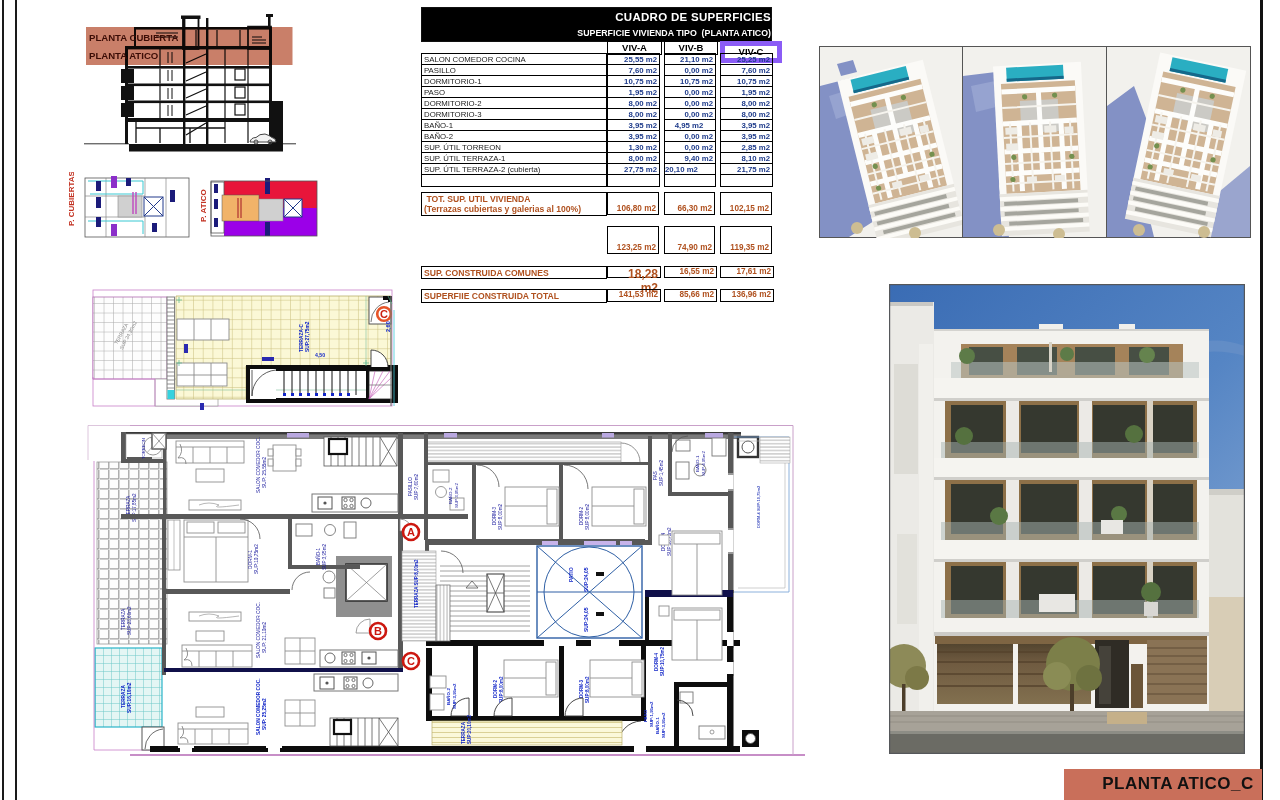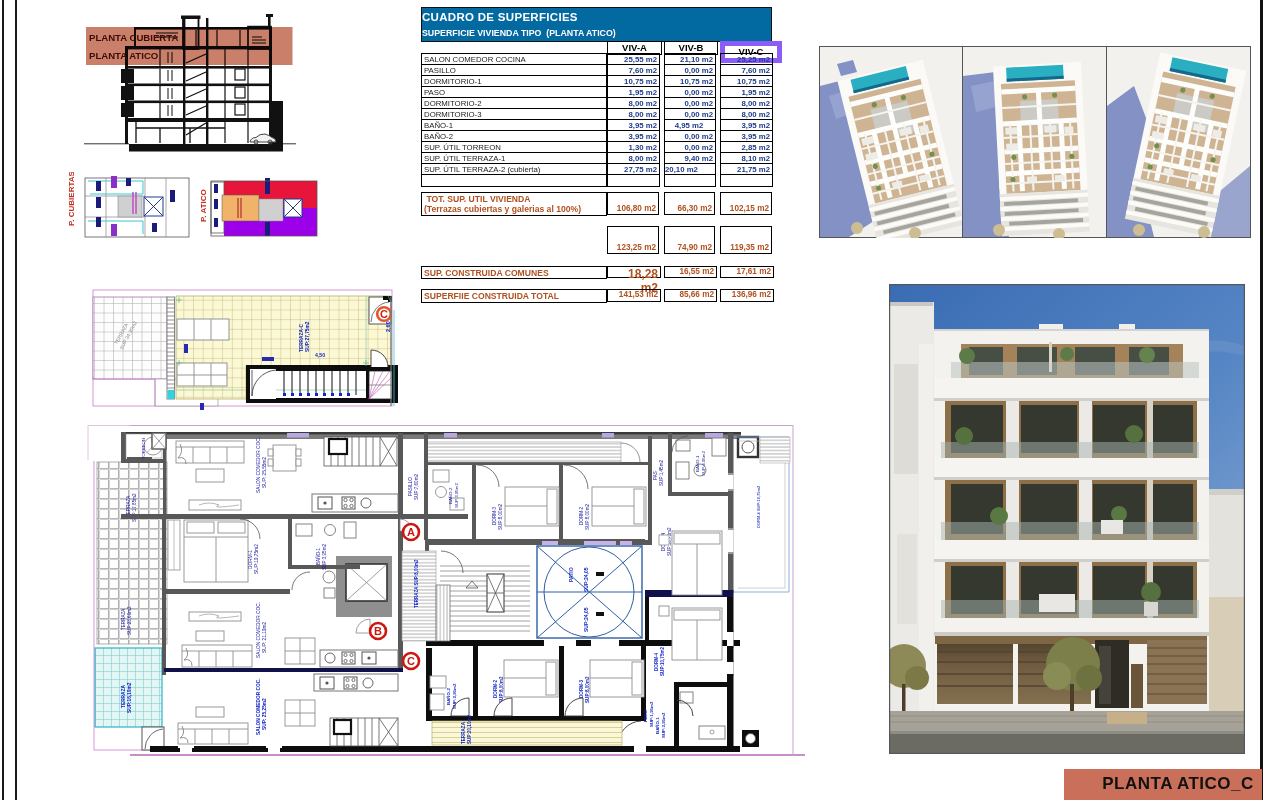--- a/index.html
+++ b/index.html
@@ -140,21 +140,21 @@
       <rect x="265" y="222" width="5" height="14"></rect>
 </g>
 
 <path d="M238 198 v20 M241 198 v20" stroke="#b03030" stroke-width="1.2" fill="none"></path>
 
 <rect x="211" y="181" width="106" height="55" fill="none" stroke="#555" stroke-width="0.8"></rect>
 </svg>
 
 <div class="abs" style="left:421px;top:7px;width:352px;height:296px;font-family:'Liberation Sans',sans-serif">
 
-<div class="abs" style="left:0;top:0;width:349px;height:33px;background:#0369a1;border:1px solid #111;color:#fff;text-align:left">
+<div class="abs" style="left:0;top:0;width:349px;height:33px;background:#000000;border:1px solid #111;color:#fff;text-align:right">
 <div style="font-size:11.5px;font-weight:bold;padding-top:3px;letter-spacing:.3px">CUADRO DE SUPERFICIES</div>
 <div style="font-size:8.8px;font-weight:bold;margin-top:5px">SUPERFICIE VIVIENDA TIPO&nbsp; (PLANTA ATICO)</div>
 </div>
 
 <div class="abs" style="left:186px;top:34px;width:53px;height:12px;border:1px solid #000;font-size:9.5px;font-weight:bold;text-align:center;color:#000">VIV-A</div>
 <div class="abs" style="left:243px;top:34px;width:52px;height:12px;border:1px solid #000;font-size:9.5px;font-weight:bold;text-align:center;color:#000">VIV-B</div>
 <div class="abs" style="left:299px;top:34px;width:52px;height:12px;border:5px solid #8b5cf6;font-size:9.5px;font-weight:bold;text-align:center;color:#000">VIV-C</div>
 
 <div class="abs" style="left:0;top:46px;width:184px;border:1px solid #000;color:#1a1a1a">
 <div style="height:9px;border-bottom:1px solid #000;font-size:7.8px;padding:1px 0 0 2px">SALON COMEDOR COCINA</div>

